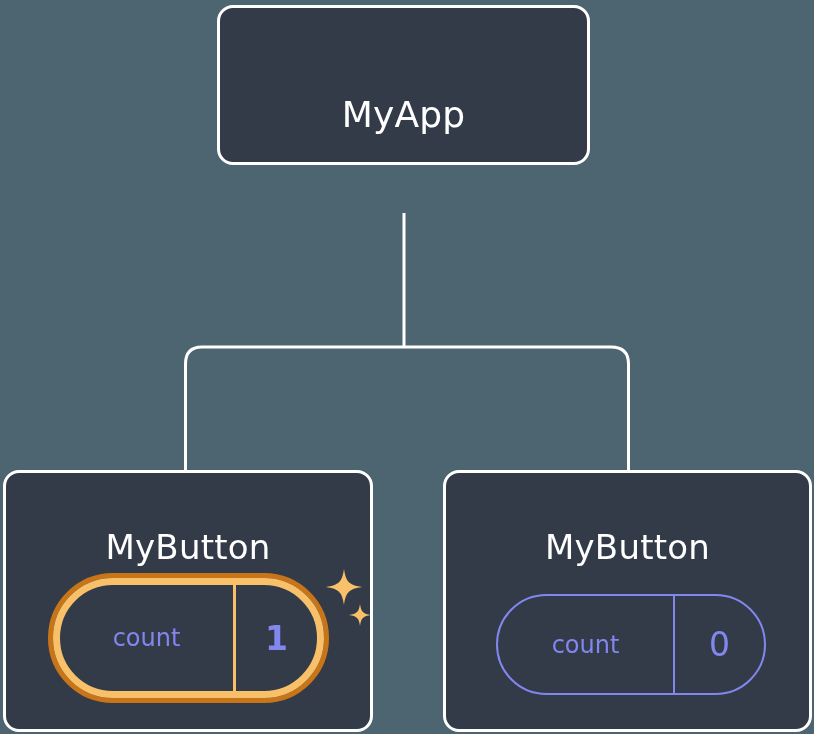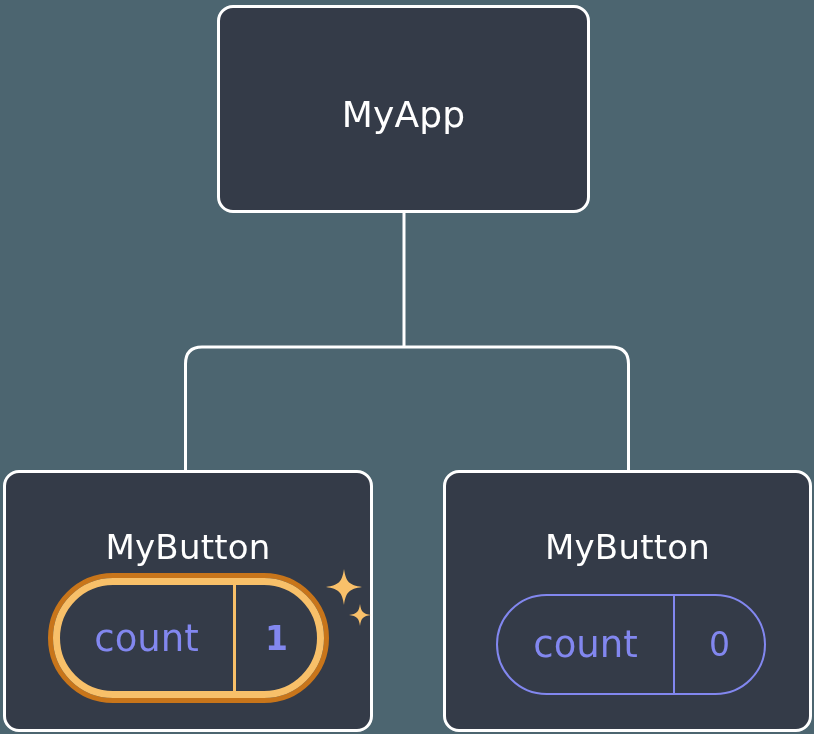--- a/index.html
+++ b/index.html
@@ -45,21 +45,21 @@
     color: #ffffff;
     font-weight: 400;
     letter-spacing: 0.2px;
     white-space: nowrap;
   }
 
   #node-root {
     left: 217px;
     top: 5px;
     width: 373px;
-    height: 208px;
+    height: 160px;
   }
   #node-root .card-title {
     top: 86px;
     font-size: 36px;
   }
 
   #node-child-left {
     left: 3px;
     top: 470px;
     width: 370px;
@@ -88,21 +88,21 @@
     border-radius: 999px;
   }
   .pill-key, .pill-val {
     display: flex;
     align-items: center;
     justify-content: center;
     box-sizing: border-box;
     color: #8287ef;
   }
   .pill-key {
-    font-size: 37px;
+    font-size: 24px;
     font-weight: 400;
   }
   .pill-val {
     font-size: 33px;
   }
 
   
   .pill-plain {
     border: 2px solid #8287ef;
   }

